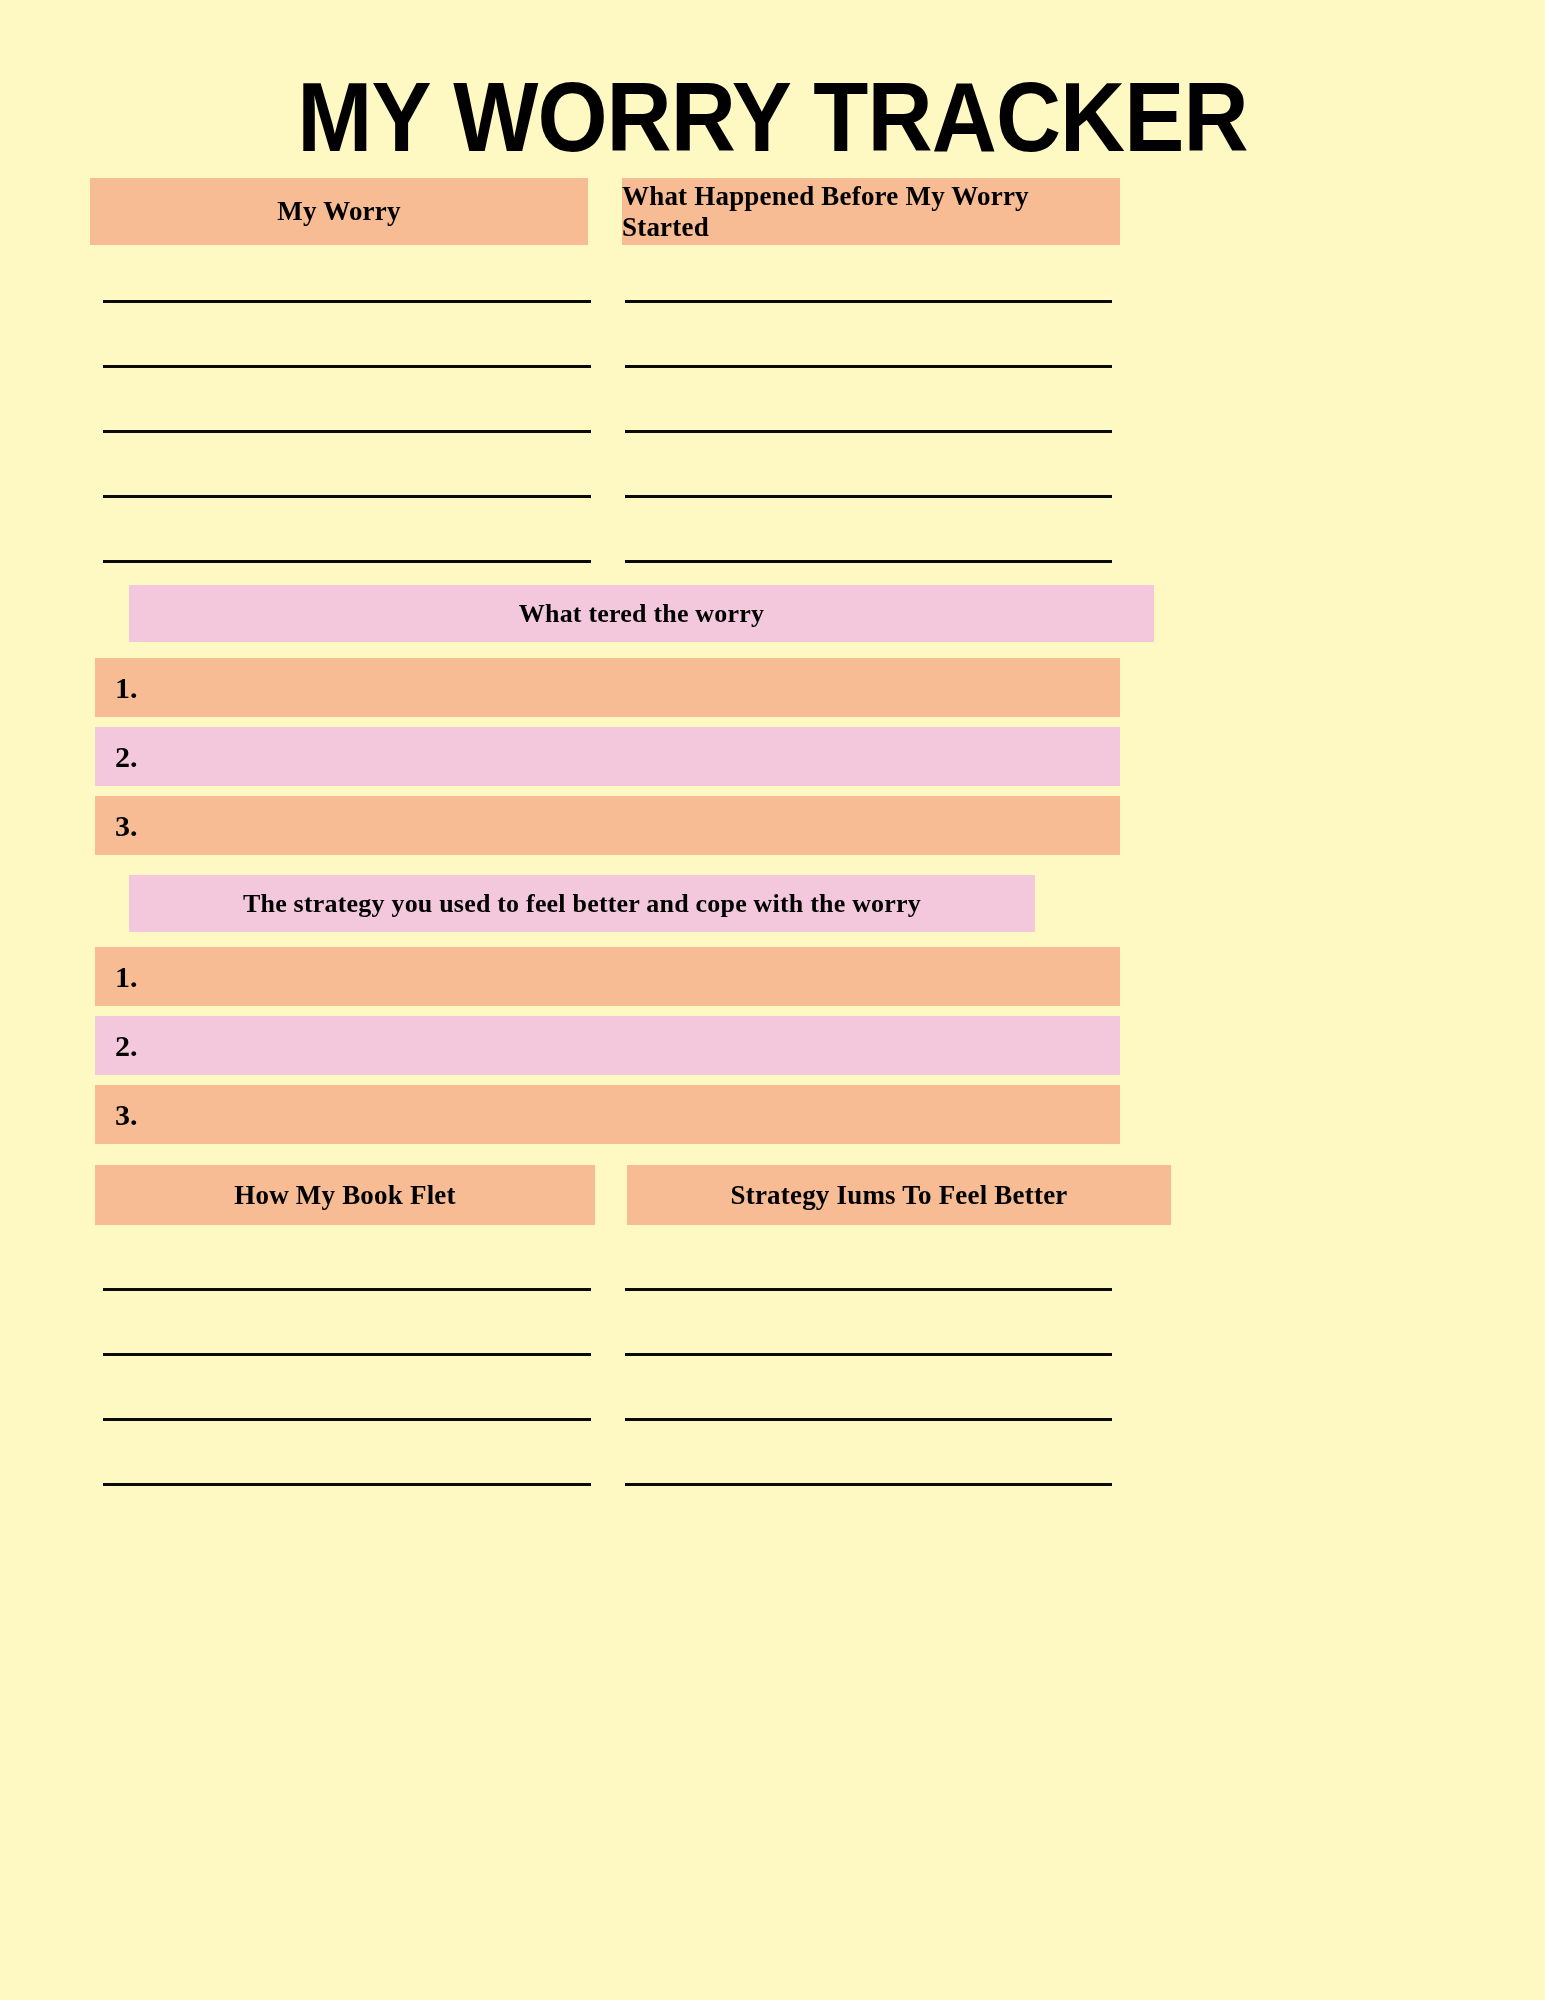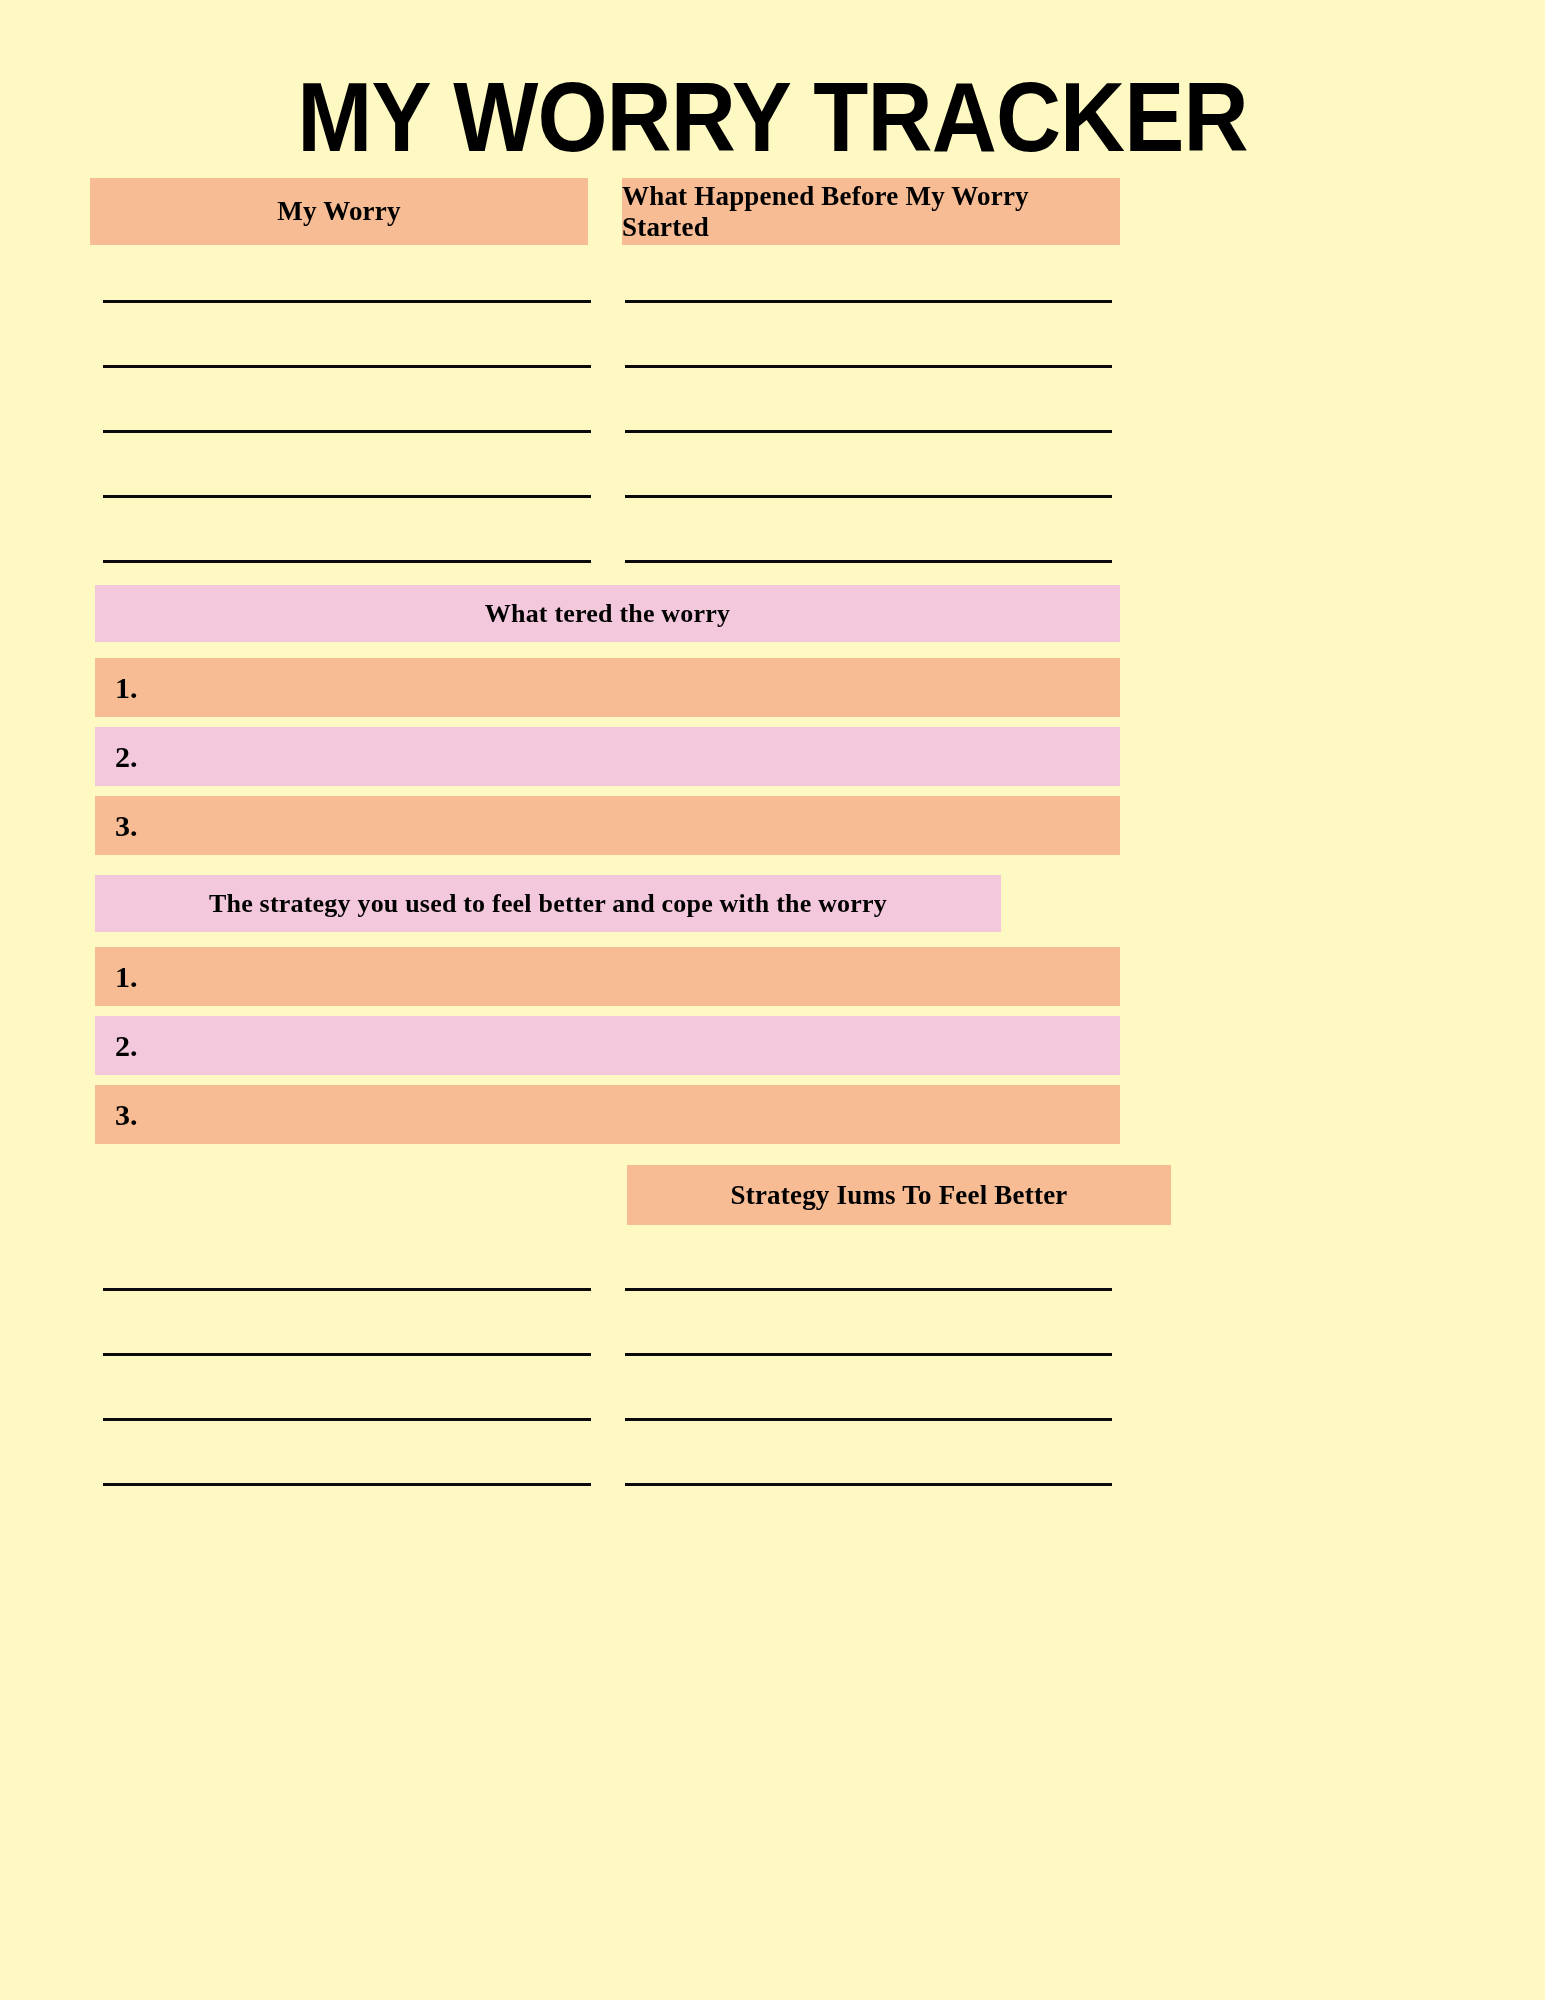--- a/index.html
+++ b/index.html
@@ -52,20 +52,21 @@
   .bar.peach { background: #F7BC94; }
   .bar.pink  { background: #F3C8DC; }
 
   .bar-head {
     font-size: 27px;
     letter-spacing: 0.2px;
   }
   .bar-section {
     font-size: 26px;
     letter-spacing: 0.2px;
+    margin-left: 34px;
   }
 
   
   .bar.numbered {
     justify-content: flex-start;
   }
   .bar.numbered .num {
     font-size: 30px;
     font-weight: 700;
     padding-left: 20px;
@@ -130,20 +131,23 @@
   </div>
 
   <div class="bar pink numbered" style="left:95px; top:1016px; width:1025px; height:59px;">
     <span class="num">2.</span>
   </div>
 
   <div class="bar peach numbered" style="left:95px; top:1085px; width:1025px; height:59px;">
     <span class="num">3.</span>
   </div>
 
+  <div class="bar peach bar-head" style="left:95px; top:1165px; width:500px; height:60px;">
+    <span>How My Book Flet</span>
+  </div>
 
   <div class="bar peach bar-head" style="left:627px; top:1165px; width:544px; height:60px;">
     <span>Strategy Iums To Feel Better</span>
   </div>
 
   <div class="wline" style="left:103px; top:1288px; width:488px;"></div>
   <div class="wline" style="left:103px; top:1353px; width:488px;"></div>
   <div class="wline" style="left:103px; top:1418px; width:488px;"></div>
   <div class="wline" style="left:103px; top:1483px; width:488px;"></div>
 

